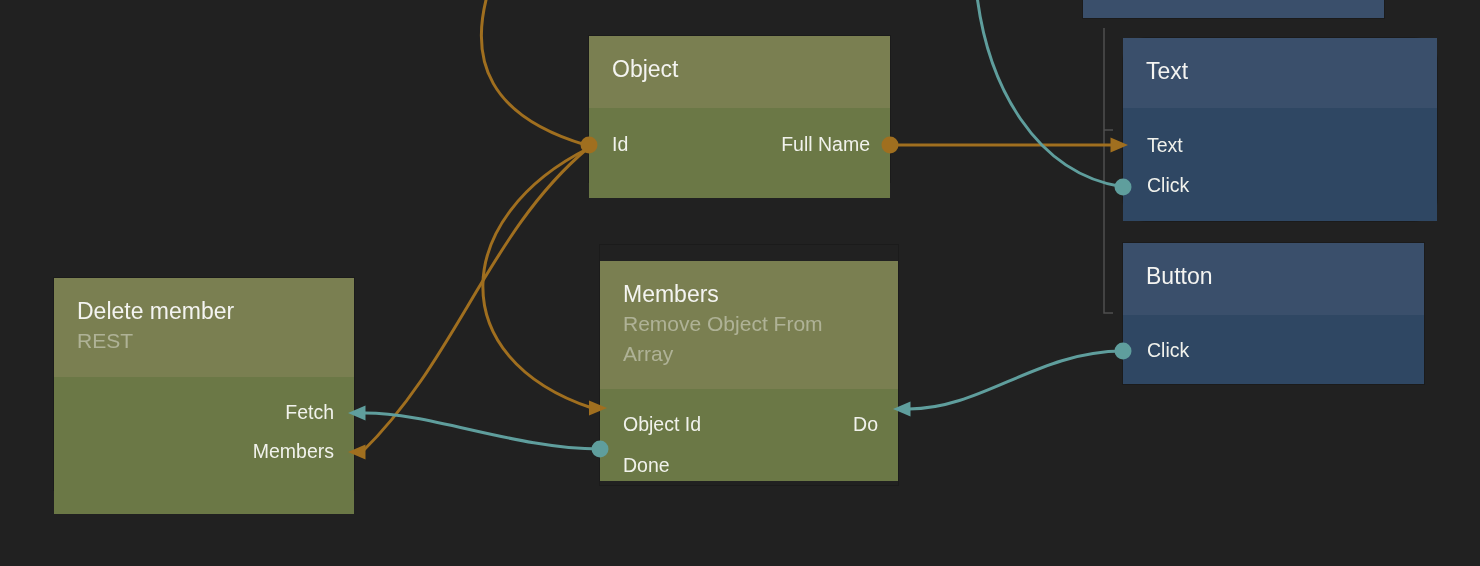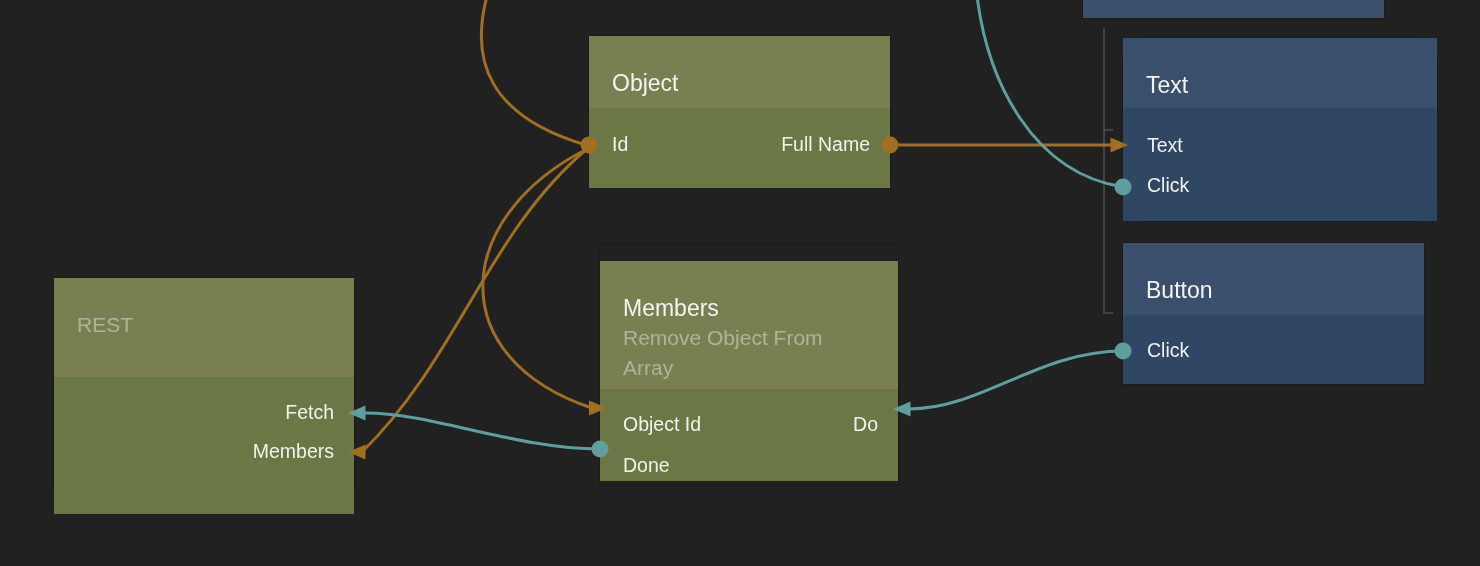--- a/index.html
+++ b/index.html
@@ -12,21 +12,21 @@
   }
   .canvas{position:absolute;inset:0;width:1480px;height:566px;}
 
   .node{
     position:absolute;
     z-index:2;
     box-shadow:0 0 0 1px rgba(0,0,0,0.18);
   }
   .node .header{
     box-sizing:border-box;
-    padding:32px 22px 0 23px;
+    padding:18px 22px 0 23px;
     overflow:hidden;
   }
   .node .body{position:relative;box-sizing:border-box;}
 
   .node.green .header{background:#7a7f51;}
   .node.green .body{background:#6b7846;}
   .node.blue .header{background:#3a4f6b;}
   .node.blue .body{background:#2f4763;}
 
   .node-title{
@@ -70,21 +70,21 @@
 <body>
 
 <div class="canvas">
 
   <div class="partial-node" style="left:1083px;top:0;width:301px;height:18px;"></div>
 
   <div class="node green" style="left:589px;top:36px;width:301px;height:146px;">
     <div class="header" style="height:72px;">
       <div class="node-title">Object</div>
     </div>
-    <div class="body" style="height:80px;">
+    <div class="body" style="height:90px;">
       <div class="port left" style="top:23px;">
         <span>Id</span>
       </div>
       <div class="port right" style="top:23px;">
         <span>Full Name</span>
       </div>
     </div>
   </div>
 
   <div class="node green" style="left:600px;top:245px;width:298px;height:240px;">
@@ -100,20 +100,21 @@
         <span>Do</span>
       </div>
       <div class="port left" style="top:63px;">
         <span>Done</span>
       </div>
     </div>
   </div>
 
   <div class="node green" style="left:54px;top:278px;width:300px;height:212px;">
     <div class="header" style="height:99px;">
+      <div class="node-title">Delete member</div>
       <div class="node-subtitle">REST</div>
     </div>
     <div class="body" style="height:137px;">
       <div class="port right" style="top:22px;">
         <span>Fetch</span>
       </div>
       <div class="port right" style="top:61px;">
         <span>Members</span>
       </div>
     </div>

